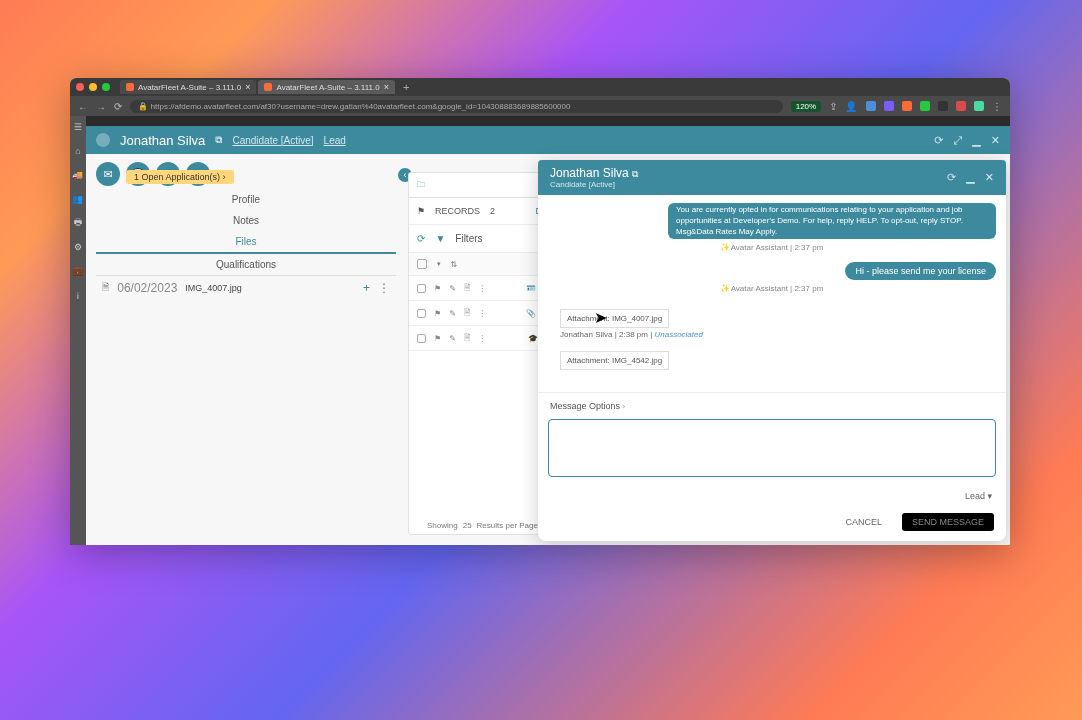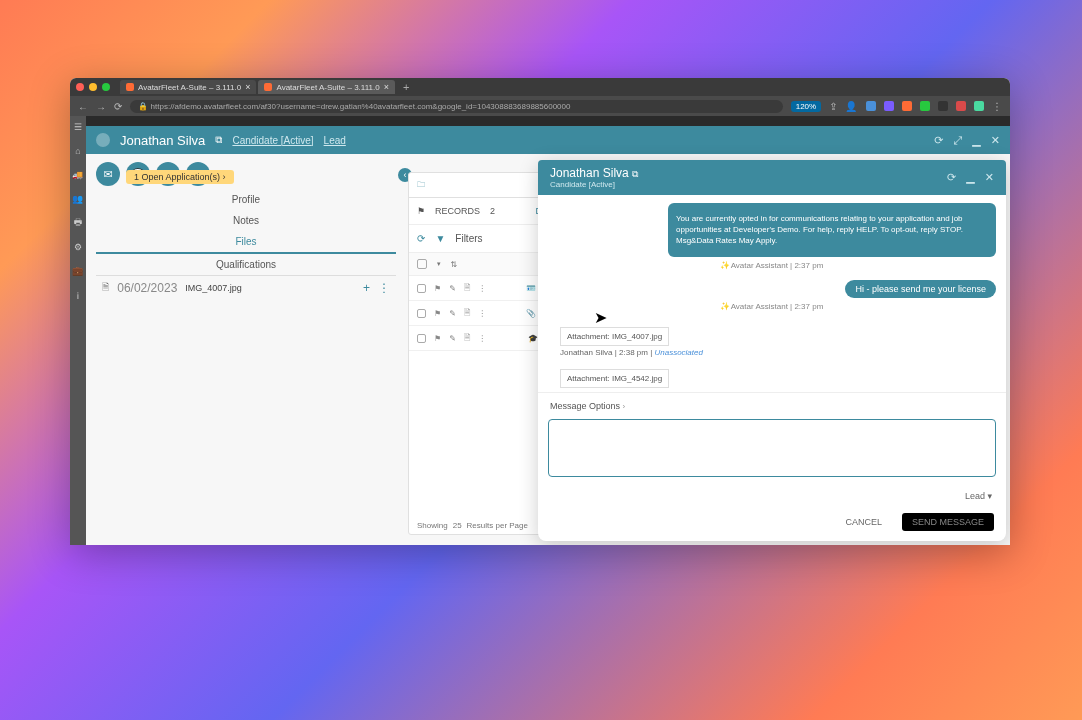--- a/index.html
+++ b/index.html
@@ -20,21 +20,21 @@
 .tab-strip .t-yellow { background: #ffbd2e; }
 .tab-strip .t-green { background: #27c93f; }
 .tab { font-size: 8px; color: #ddd; background: #4a4a4a; padding: 2px 6px; border-radius: 3px 3px 0 0; display: flex; align-items: center; gap: 4px; }
 .tab.active { background: #5a5a5a; }
 .tab .fav { width: 8px; height: 8px; background: #ff6b35; border-radius: 2px; }
 .tab .close { font-size: 9px; cursor: pointer; }
 .tab .plus { font-size: 11px; cursor: pointer; color: #aaa; }
 .addressbar { height: 20px; background: #4a4a4a; display: flex; align-items: center; padding: 0 8px; gap: 8px; }
 .addressbar .navbtn { color: #bbb; font-size: 10px; cursor: pointer; }
 .addressbar .url { flex: 1; background: #3a3a3a; border-radius: 10px; padding: 2px 8px; font-size: 8px; color: #aaa; }
-.addressbar .zoompill { background: #0369a1; color: #fff; font-size: 8px; padding: 1px 5px; border-radius: 3px; }
+.addressbar .zoompill { background: #14532d; color: #fff; font-size: 8px; padding: 1px 5px; border-radius: 3px; }
 .addressbar .exticon { width: 10px; height: 10px; border-radius: 2px; }
 .app { position: relative; height: calc(100% - 38px); background: #f5f5f5; }
 .sidebar-nav { position: absolute; left: 0; top: 0; width: 16px; height: 100%; background: #555; display: flex; flex-direction: column; align-items: center; gap: 14px; padding-top: 6px; }
 .sidebar-nav .navicon { width: 10px; height: 10px; color: #ccc; font-size: 9px; display:flex;align-items:center;justify-content:center; }
 .app-header { position: absolute; left: 16px; top: 0; right: 0; height: 10px; background: #2a2a2a; }
 
 .modal {
   position: absolute; left: 16px; top: 10px; right: 0; bottom: 0;
   background: #f7f7f7;
 }
@@ -65,34 +65,34 @@
 .records { display: flex; align-items: center; gap: 10px; padding: 8px; font-size: 9px; color: #555; border-bottom: 1px solid #eee; }
 .records .def { color: #3d8a9e; }
 .filters-row { display: flex; align-items: center; gap: 10px; padding: 8px; font-size: 10px; color: #555; border-bottom: 1px solid #eee; }
 .filters-row .ficon { color: #3d8a9e; cursor: pointer; }
 .col-head { display: flex; align-items: center; gap: 10px; padding: 6px 8px; font-size: 8px; color: #777; background: #fafafa; border-bottom: 1px solid #eee; }
 .col-head .chk { width: 10px; height: 10px; border: 1px solid #aaa; border-radius: 2px; }
 .col-head .caret { font-size: 7px; }
 .grid-row { display: flex; align-items: center; gap: 8px; padding: 5px 8px; font-size: 8px; color: #444; border-bottom: 1px solid #f0f0f0; }
 .grid-row .chk { width: 9px; height: 9px; border: 1px solid #aaa; border-radius: 2px; }
 .grid-row .tinyicon { font-size: 8px; color: #888; }
-.pager { position: absolute; bottom: 4px; left: 8px; font-size: 8px; color: #777; display: flex; gap: 5px; }
+.pager { position: absolute; bottom: 4px; left: 18px; font-size: 8px; color: #777; display: flex; gap: 5px; }
 
 .chat {
   position: absolute; left: 452px; top: 34px; right: 4px; bottom: 4px;
   background: #fff; border-radius: 8px; box-shadow: 0 4px 20px rgba(0,0,0,0.2);
   display: flex; flex-direction: column;
 }
 .chat-head { background: #3d8a9e; color: #fff; padding: 6px 12px; display: flex; align-items: center; border-radius: 4px 4px 0 0; }
 .chat-head .info .name { font-size: 12px; font-weight: 500; }
 .chat-head .info .sub { font-size: 8px; color: #cfe8ee; }
 .chat-head .spacer { flex: 1; }
 .chat-head .win-btn { font-size: 11px; margin-left: 10px; cursor: pointer; color: #cfe8ee; }
 .chat-body { flex: 1; padding: 8px 10px; overflow: hidden; font-size: 9px; position: relative; }
-.bubble-in { background: #3d8a9e; color: #fff; border-radius: 6px; padding: 11px 8px; font-size: 8px; margin-left: 120px; margin-bottom: 4px; line-height: 1.35; }
+.bubble-in { background: #3d8a9e; color: #fff; border-radius: 6px; padding: 2px 8px; font-size: 8px; margin-left: 120px; margin-bottom: 4px; line-height: 1.35; }
 .meta-right { text-align: center; font-size: 8px; color: #888; margin-bottom: 10px; }
 .bubble-out { background: #3d8a9e; color: #fff; border-radius: 10px; padding: 4px 10px; font-size: 9px; display: inline-block; }
 .bubble-out-wrap { text-align: right; margin-bottom: 4px; }
 .attach { border: 1px solid #ddd; padding: 4px 6px; font-size: 8px; display: inline-block; margin: 6px 0 2px 12px; color:#555; }
 .msg-meta { font-size: 8px; color: #666; margin-left: 12px; margin-bottom: 6px; }
 .msg-meta a { color: #4a90d9; font-style: italic;}
 .msg-options { border-top: 1px solid #eee; padding: 8px 12px; font-size: 9px; color: #555; cursor: pointer; }
 .msg-options .chev { font-size: 8px; color: #999; }
 .compose { padding: 0 10px 8px 10px; }
 .compose textarea { width: 100%; height: 58px; border: 1px solid #3d8a9e; border-radius: 4px; resize: none; padding: 6px; font-size: 10px; outline: none; }

